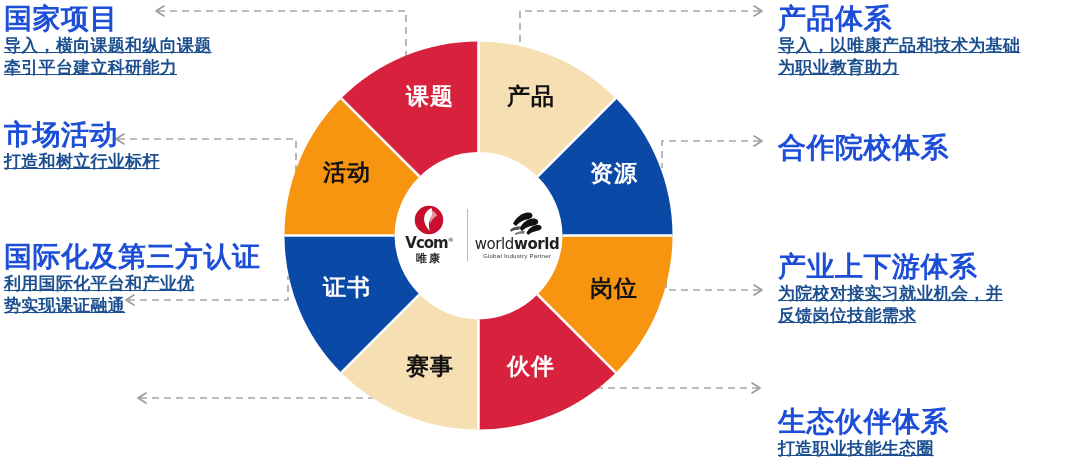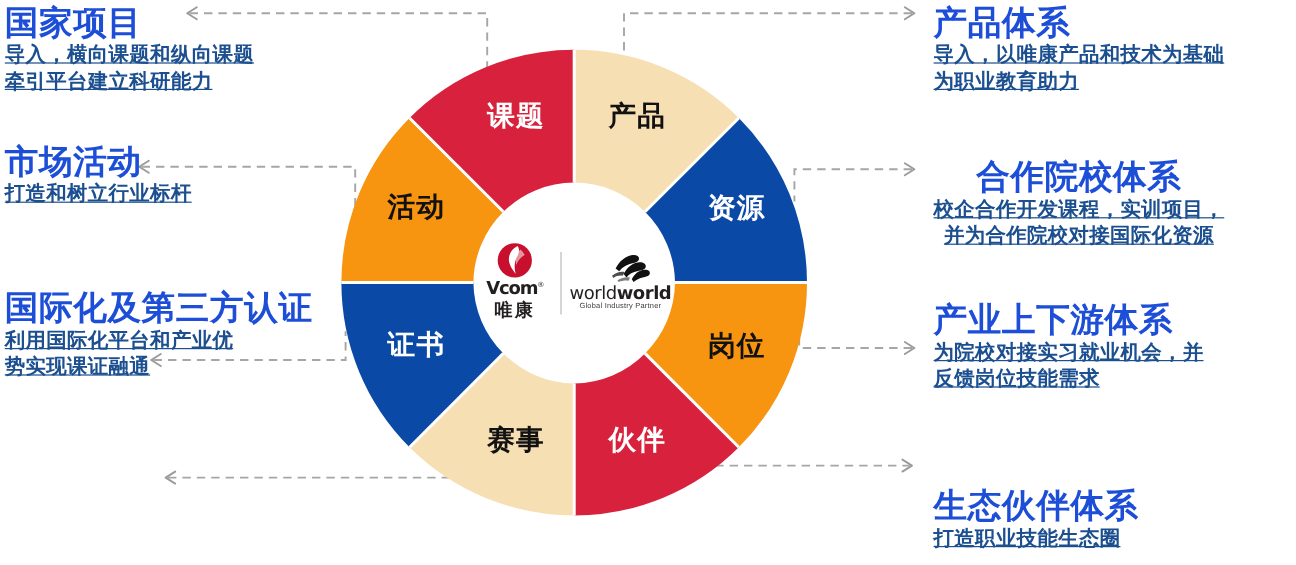--- a/index.html
+++ b/index.html
@@ -68,21 +68,21 @@
   .logo-block{display:flex;flex-direction:column;align-items:center;justify-content:center;}
   #vcom-block{width:62px;}
   #vcom-mark{width:30px;height:30px;margin-bottom:1px;}
   #vcom-word{
     font-size:15px;font-weight:bold;color:#231f20;
     letter-spacing:-1px;line-height:1;
     font-family:"DejaVu Sans",sans-serif;
     position:relative;
   }
   #vcom-reg{font-size:6px;vertical-align:super;font-weight:normal;}
-  #vcom-cn{font-size:15px;font-weight:bold;color:#231f20;letter-spacing:2px;line-height:1.4;}
+  #vcom-cn{font-size:11px;font-weight:bold;color:#231f20;letter-spacing:2px;line-height:1.4;}
   #logo-divider{width:1px;height:52px;background:#b9b9b9;}
   #ws-block{width:84px;}
   #ws-mark{width:36px;height:26px;margin-bottom:1px;align-self:flex-end;margin-right:16px;}
   #ws-word{font-size:15px;color:#231f20;letter-spacing:-0.4px;line-height:1;font-family:"DejaVu Sans",sans-serif;}
   #ws-word .w-light{font-weight:normal;text-align:right;}
   #ws-word .w-bold{font-weight:bold;}
   #ws-tag{font-size:6.2px;color:#3a3a3a;letter-spacing:0.2px;line-height:1.4;white-space:nowrap;}
 </style>
 </head>
 <body>
@@ -210,22 +210,20 @@
 
 
   <div class="callout cr" id="co-product">
     <div class="c-title">产品体系</div>
     <div class="c-body">导入，以唯康产品和技术为基础
 为职业教育助力</div>
   </div>
 
   <div class="callout cr" id="co-school">
     <div class="c-title">合作院校体系</div>
-    <div class="c-body">校企合作开发课程，实训项目，
-并为合作院校对接国际化资源</div>
   </div>
 
   <div class="callout cr" id="co-industry">
     <div class="c-title">产业上下游体系</div>
     <div class="c-body">为院校对接实习就业机会，并
 反馈岗位技能需求</div>
   </div>
 
   <div class="callout cr" id="co-eco">
     <div class="c-title">生态伙伴体系</div>

